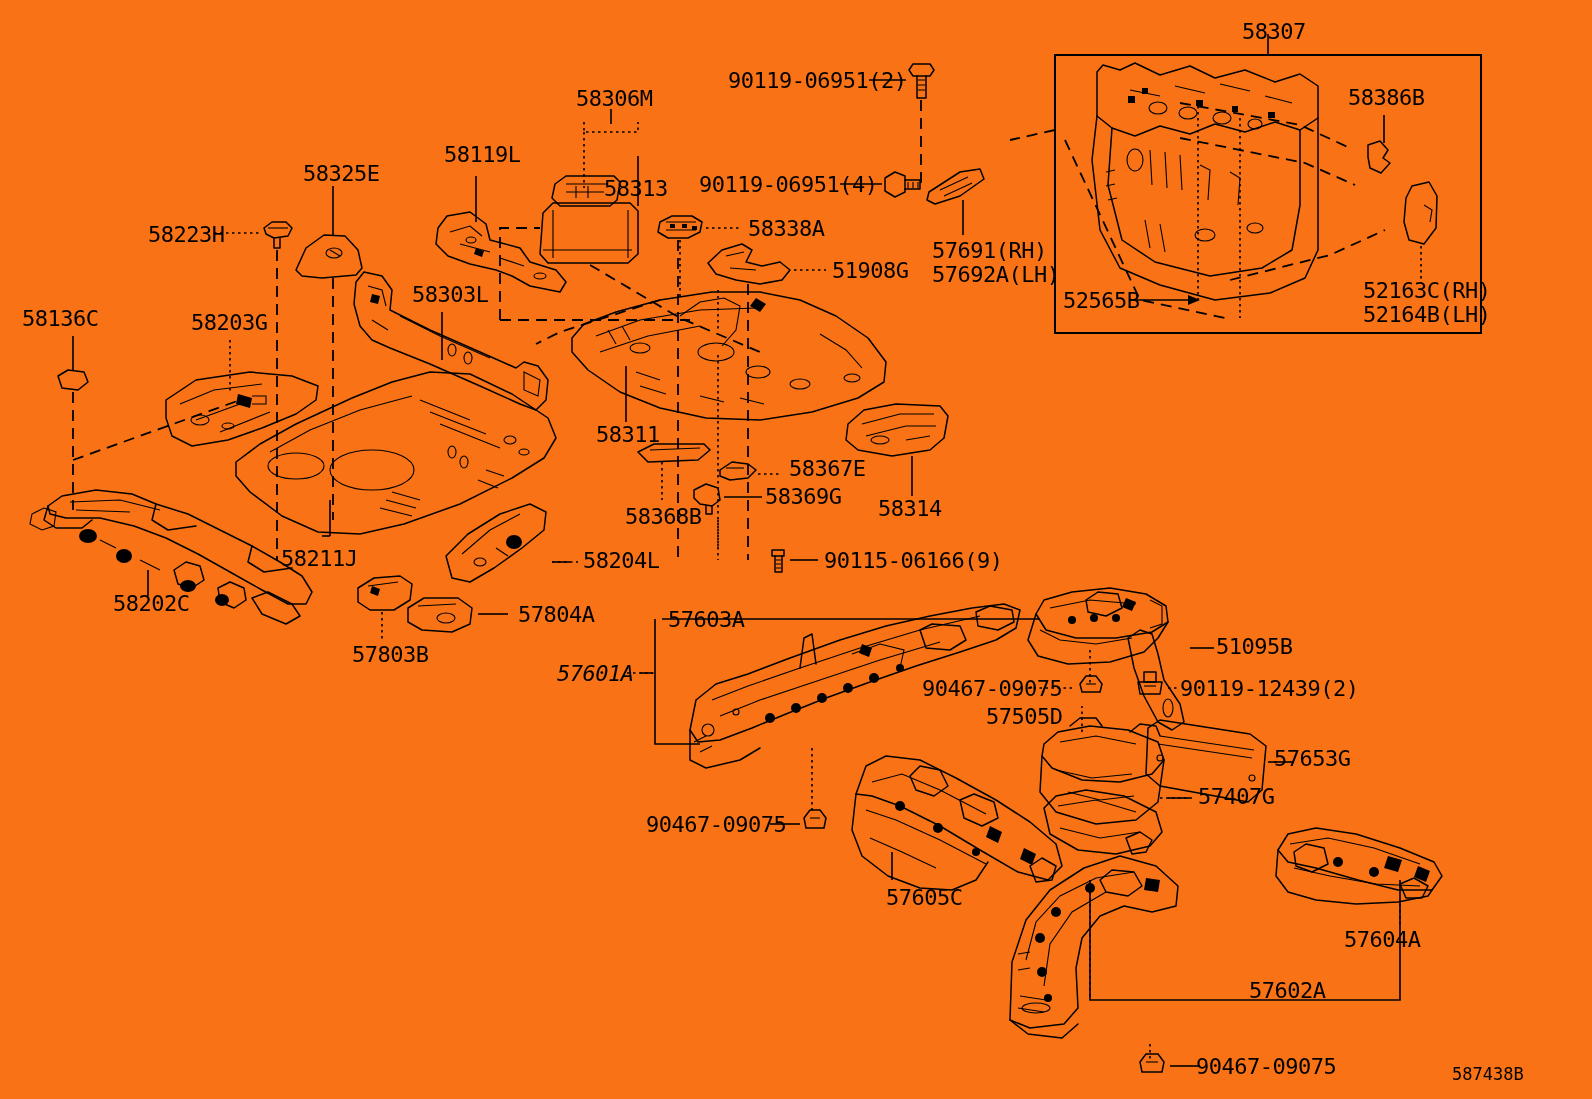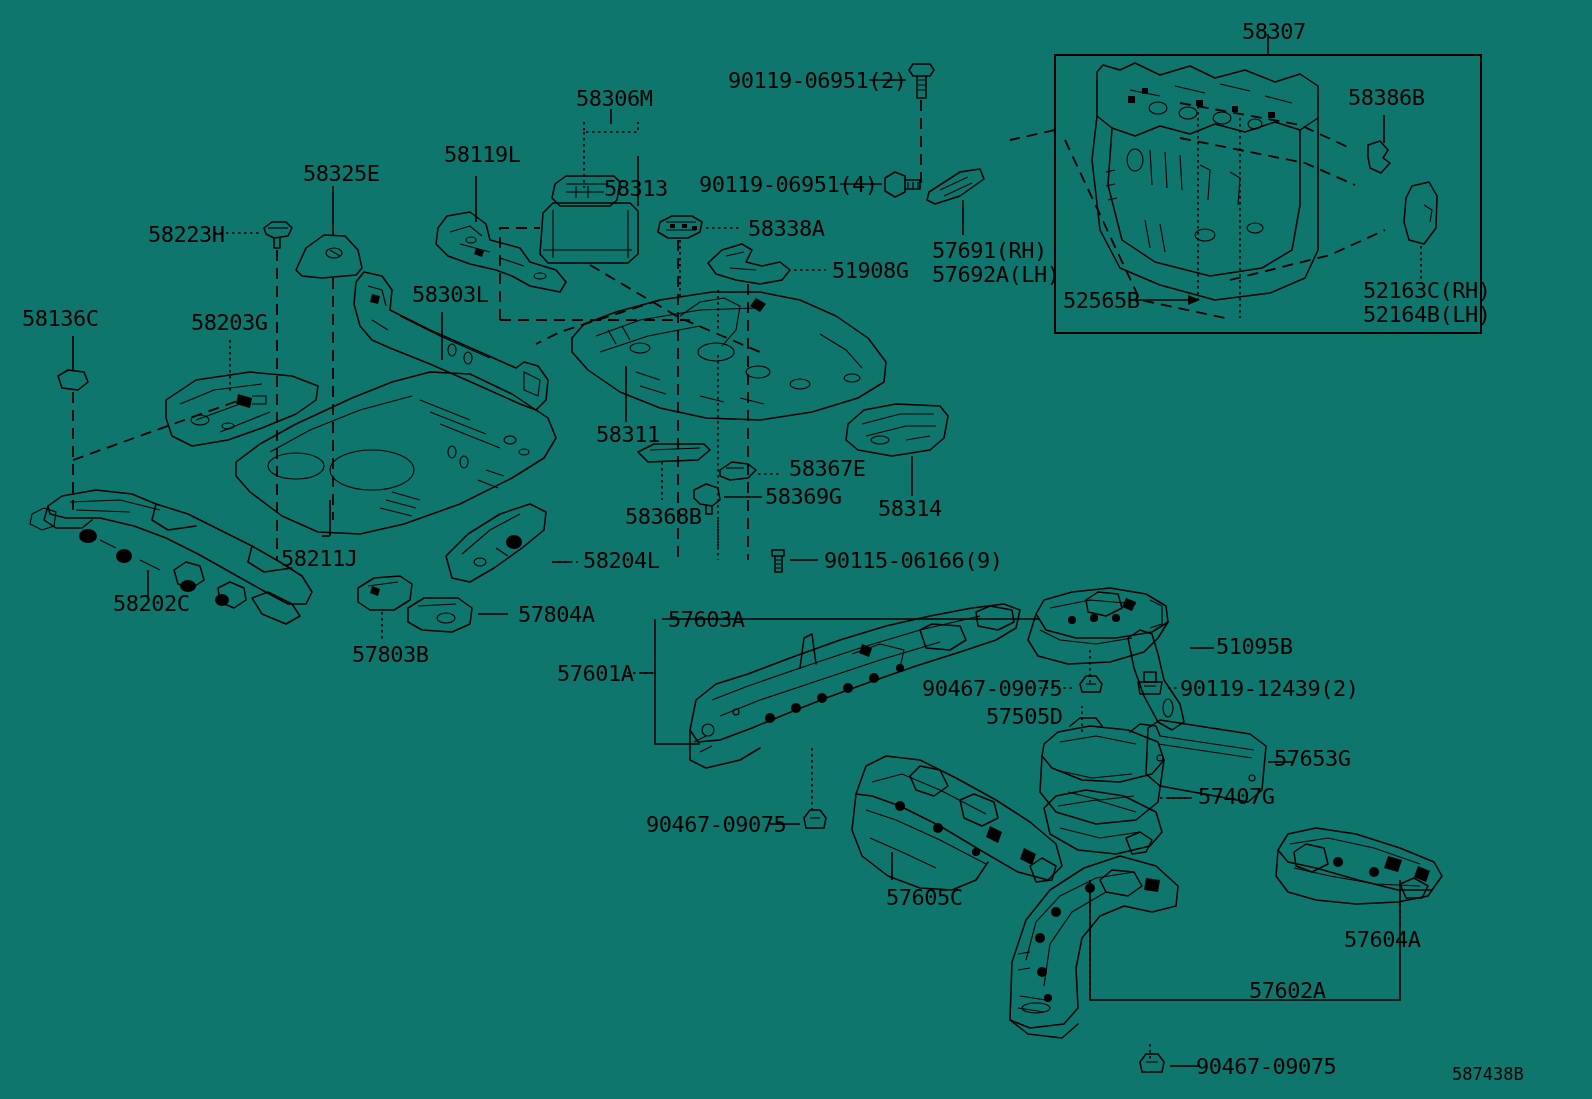--- a/index.html
+++ b/index.html
@@ -1,16 +1,16 @@
 <!DOCTYPE html>
 <html><head>
 <meta charset="utf-8">
 <style>
   html,body{margin:0;padding:0;background:#ffffff;}
-  #stage{position:relative;width:1592px;height:1099px;background:#0f766e;
+  #stage{position:relative;width:1592px;height:1099px;background:#f97316;
          font-family:"DejaVu Sans Mono","Liberation Mono",monospace;overflow:hidden;}
   .lbl{position:absolute;color:#000;white-space:nowrap;font-size:22px;letter-spacing:-0.5px;
        font-family:"DejaVu Sans Mono","Liberation Mono",monospace;font-weight:400;}
   .diagcode{position:absolute;font-size:17px;color:#000;}
   svg{position:absolute;left:0;top:0;width:1592px;height:1099px;}
   .ln{stroke:#000;fill:none;}
   .solid{stroke-width:1.6;}
   .dot{stroke-width:1.6;stroke-dasharray:2.5 3.5;}
   .dash{stroke-width:1.8;stroke-dasharray:11 7;}
   .part{fill:none;stroke:#000;stroke-width:1.5;stroke-linejoin:round;stroke-linecap:round;}
@@ -477,21 +477,21 @@
 <div class="lbl" style="left:625px;top:504px;">58368B</div>
 <div class="lbl" style="left:878px;top:496px;">58314</div>
 <div class="lbl" style="left:281px;top:546px;">58211J</div>
 <div class="lbl" style="left:583px;top:548px;">58204L</div>
 <div class="lbl" style="left:113px;top:591px;">58202C</div>
 <div class="lbl" style="left:352px;top:642px;">57803B</div>
 <div class="lbl" style="left:518px;top:602px;">57804A</div>
 <div class="lbl" style="left:824px;top:548px;">90115-06166(9)</div>
 
 <div class="lbl" style="left:668px;top:607px;">57603A</div>
-<div class="lbl" style="left:557px;top:661px;">57601A</div>
+<div class="lbl" style="left:557px;top:661px;font-style:italic;">57601A</div>
 <div class="lbl" style="left:1216px;top:634px;">51095B</div>
 <div class="lbl" style="left:922px;top:676px;">90467-09075</div>
 <div class="lbl" style="left:1180px;top:676px;">90119-12439(2)</div>
 <div class="lbl" style="left:986px;top:704px;">57505D</div>
 <div class="lbl" style="left:1274px;top:746px;">57653G</div>
 <div class="lbl" style="left:1198px;top:784px;">57407G</div>
 <div class="lbl" style="left:646px;top:812px;">90467-09075</div>
 <div class="lbl" style="left:886px;top:885px;">57605C</div>
 <div class="lbl" style="left:1249px;top:978px;">57602A</div>
 <div class="lbl" style="left:1344px;top:927px;">57604A</div>

